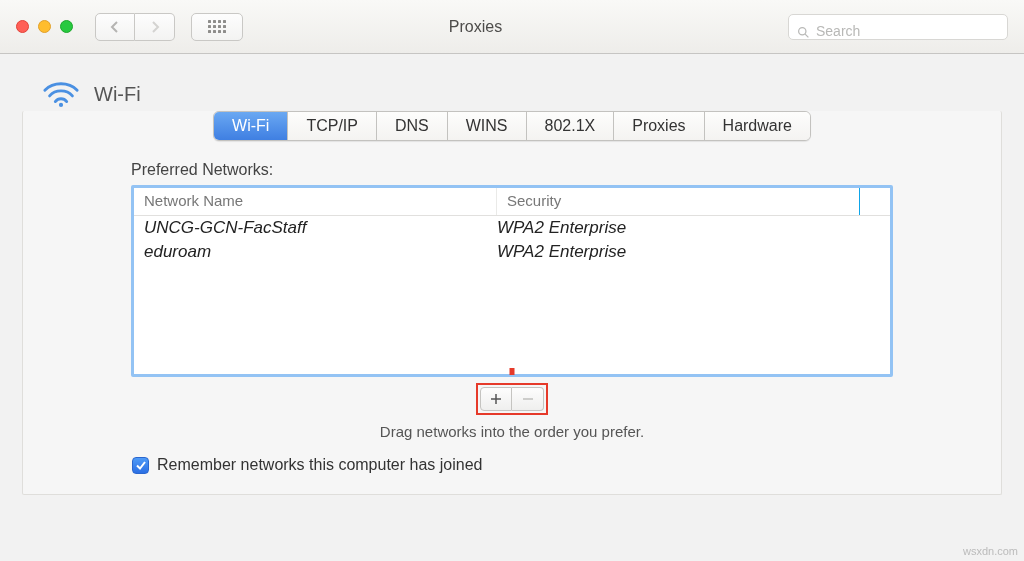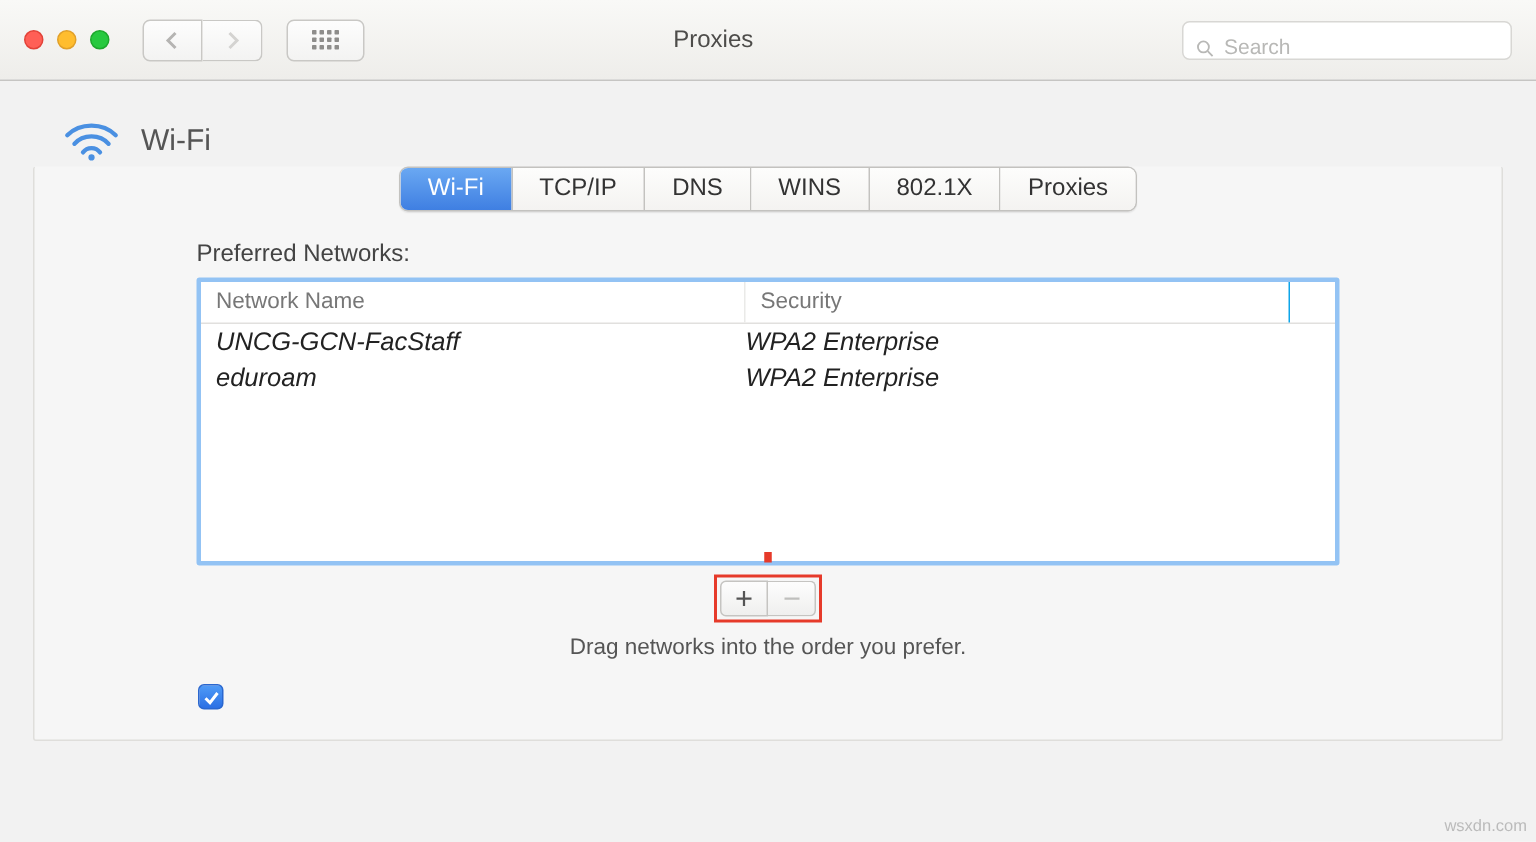--- a/index.html
+++ b/index.html
@@ -163,20 +163,21 @@
 
   <div class="panel">
     <div class="tabs-row">
       <div class="tabs">
         <div class="tab active">Wi-Fi</div>
         <div class="tab">TCP/IP</div>
         <div class="tab">DNS</div>
         <div class="tab">WINS</div>
         <div class="tab">802.1X</div>
         <div class="tab">Proxies</div>
+        <div class="tab">Hardware</div>
       </div>
     </div>
 
     <div class="inner">
       <div class="section-label">Preferred Networks:</div>
       <div class="net-table">
         <div class="thead">
           <div class="th">Network Name</div>
           <div class="th th-sec">Security</div>
           <div class="th"></div>
@@ -209,18 +210,19 @@
         </div>
         <div class="hint">Drag networks into the order you prefer.</div>
       </div>
 
       <div class="remember-row">
         <div class="chk">
           <svg viewBox="0 0 12 12">
               <path d="M2 6.5 L5 9.5 L10 3" fill="none" stroke="#fff" stroke-width="2"></path>
             </svg>
         </div>
+        <div class="remember-label">Remember networks this computer has joined</div>
       </div>
     </div>
   </div>
 </div>
 
 <div class="watermark">wsxdn.com</div>
 
 </body></html>

